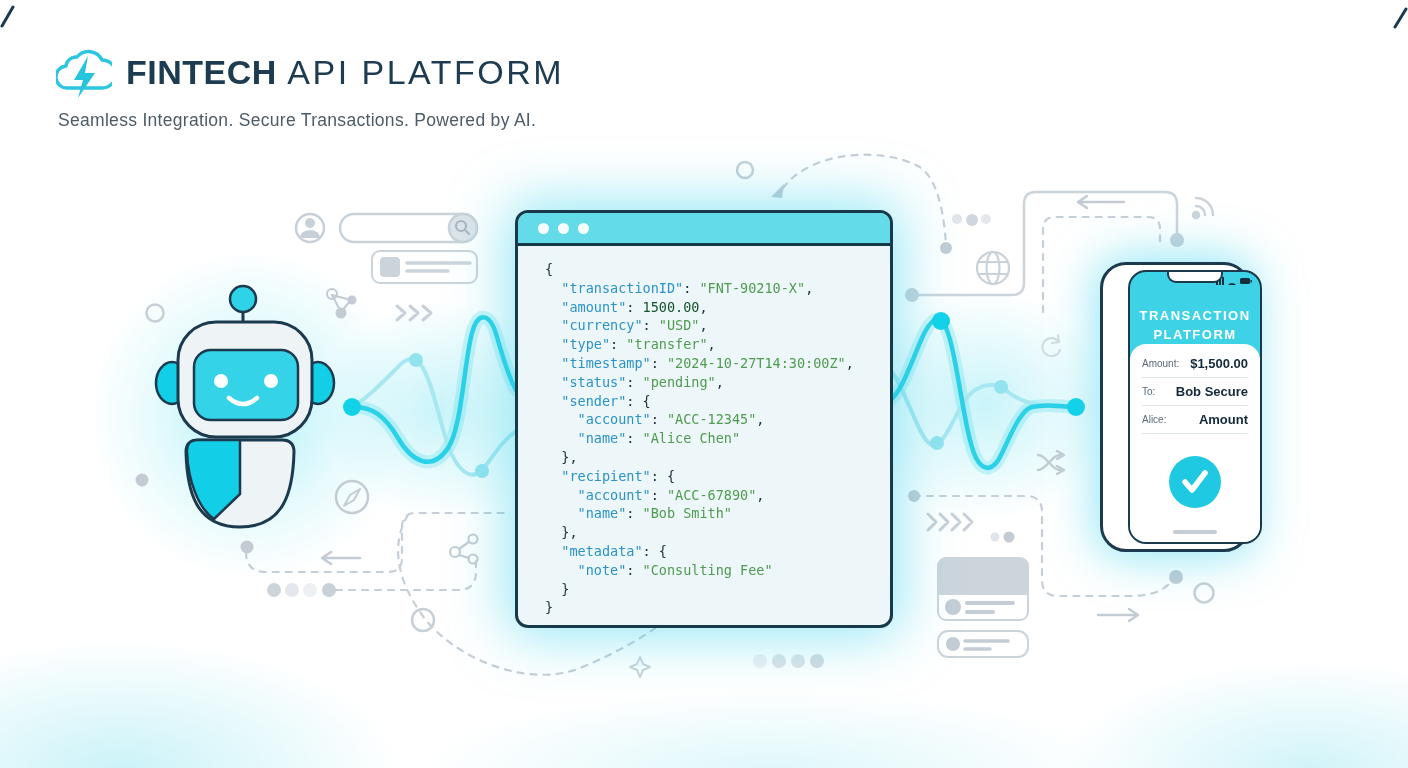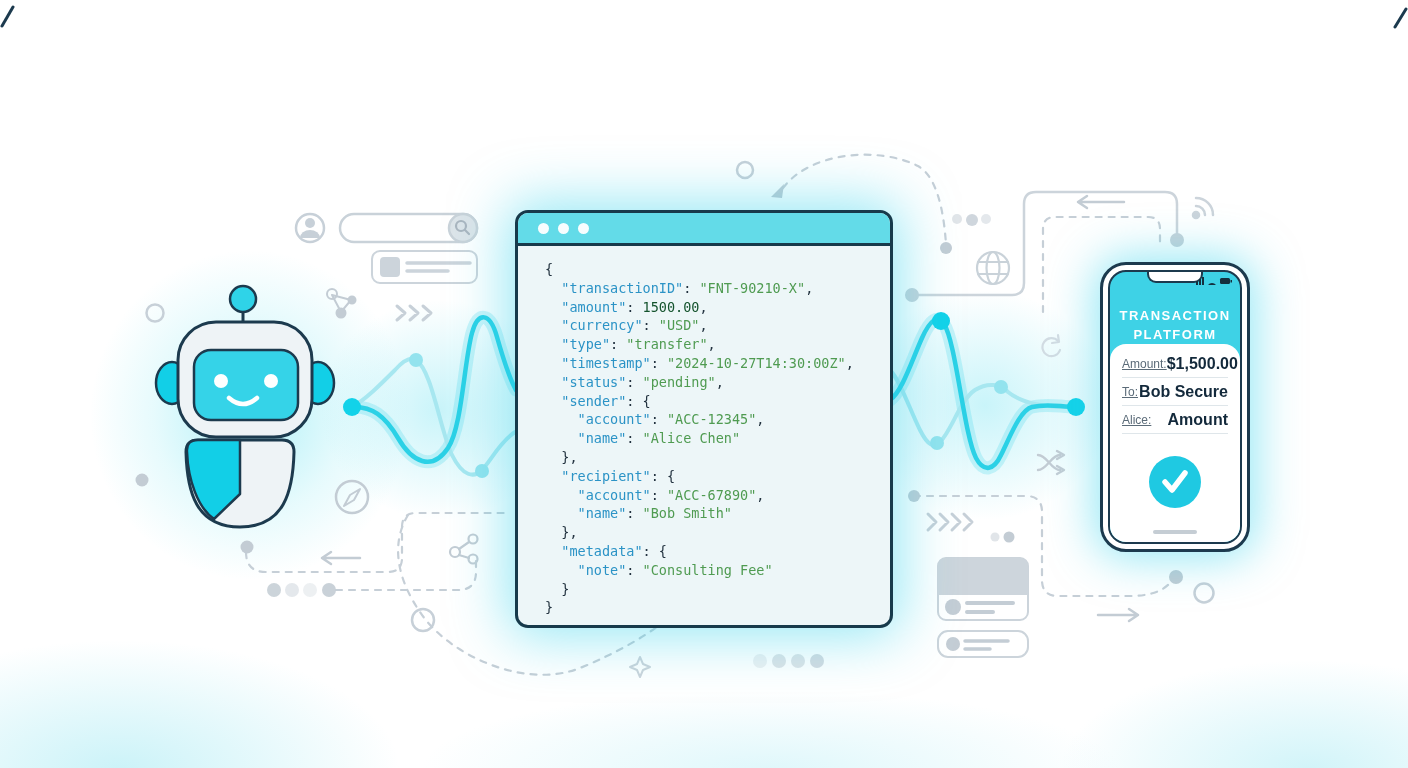--- a/index.html
+++ b/index.html
@@ -40,33 +40,33 @@
   pre.code{margin:0;padding:14px 0 0 27px;font-family:"DejaVu Sans Mono",monospace;
     font-size:13.5px;line-height:18.8px;color:#22323f;}
   .cl{white-space:pre;}
   .k{color:#2b93c6}.s{color:#4f9b51}.n{color:#14532d}.p{color:#22323f}
 
   
   .phone{position:absolute;left:1100px;top:262px;width:150px;height:290px;box-sizing:border-box;
     background:#ffffff;border:3px solid #1c3a4e;border-radius:26px;padding:5px;
     box-shadow:0 0 45px 6px rgba(45,210,235,.5);}
   .phone-screen{position:relative;width:100%;height:100%;box-sizing:border-box;
-    border:2.5px solid #1c3a4e;border-radius:18px;background:#3ed2e6;overflow:hidden;}
+    border:2.5px solid #1c3a4e;border-radius:18px;background:#3ed2e6;overflow:hidden;margin-left:20px;}
   .notch{position:absolute;left:50%;top:-2px;transform:translateX(-50%);width:56px;height:13px;
     background:#ffffff;border:2.5px solid #1c3a4e;border-top:none;
     border-radius:0 0 9px 9px;box-sizing:border-box;}
   .statusbar{position:absolute;right:8px;top:4px;}
   .phone-title{margin-top:34px;text-align:center;color:#ffffff;font-weight:800;
     font-size:13px;letter-spacing:1.5px;line-height:19px;}
   .phone-card{position:absolute;left:0;right:0;top:72px;bottom:0;background:#ffffff;
     border-radius:16px 16px 0 0;padding:6px 12px 0 12px;}
   .prow{display:flex;justify-content:space-between;align-items:center;height:27px;
     border-bottom:1.5px solid #dfe6ea;}
-  .plabel{font-size:12px;color:#5b6b78;text-decoration:underline;}
-  .pvalue{font-size:16px;font-weight:800;color:#13293b;}
+  .plabel{font-size:10px;color:#5b6b78;}
+  .pvalue{font-size:13px;font-weight:800;color:#13293b;}
   .check-wrap{display:flex;justify-content:center;margin-top:22px;}
   .check-circle{width:52px;height:52px;border-radius:50%;background:#1fc9e2;
     display:flex;align-items:center;justify-content:center;}
   .home-indicator{position:absolute;left:50%;bottom:8px;transform:translateX(-50%);
     width:44px;height:4px;border-radius:2px;background:#c5cdd4;}
 </style>
 </head>
 <body>
 
 <div id="stage">
@@ -245,20 +245,33 @@
         <rect x="194" y="350" width="104" height="70" rx="17" fill="#35d3e8" stroke-width="2.5"></rect>
         <circle cx="221" cy="381" r="7" fill="#ffffff" stroke="none"></circle>
         <circle cx="271" cy="381" r="7" fill="#ffffff" stroke="none"></circle>
         <path d="M229,398 Q243,410 257,398" stroke="#ffffff" stroke-width="4.5"></path>
         <path d="M186,452 Q186,440 198,440 L282,440 Q294,440 294,452 C293,492 284,527 240,527 C196,527 187,492 186,452 Z" fill="#eef3f6" stroke-width="3"></path>
         <path d="M198,440 L240,440 L240,494 L214,519 C198,508 188,480 187,452 Q186,440 198,440 Z" fill="#12cfe7" stroke-width="2.5"></path>
       </g>
     </g>
   </svg>
 
+  <div class="hdr">
+    <div class="hdr-row">
+      <svg width="56" height="60" viewBox="0 0 56 60">
+        <path d="M12,46 A11,11 0 0 1 10,24 A10,10 0 0 1 21,15 A15,15 0 0 1 46,18 A11,11 0 0 1 46,46 L12,46" fill="#ffffff" stroke="#2cc6e0" stroke-width="3.4" stroke-linejoin="round" stroke-linecap="round"></path>
+        <polygon points="32,14 18,38 27,38 22,56 39,31 29,31" fill="#27c4de"></polygon>
+      </svg>
+      <div class="brand">
+        <b>FINTECH</b>
+        <span class="lt">API PLATFORM</span>
+      </div>
+    </div>
+    <div class="tagline">Seamless Integration. Secure Transactions. Powered by AI.</div>
+  </div>
 
   <div class="code-window">
     <div class="titlebar">
       <span class="tdot"></span>
       <span class="tdot"></span>
       <span class="tdot"></span>
     </div>
     <pre class="code"><div class="cl"><span class="p">{</span></div><div class="cl"><span class="p">  </span><span class="k">"transactionID"</span><span class="p">: </span><span class="s">"FNT-90210-X"</span><span class="p">,</span></div><div class="cl"><span class="p">  </span><span class="k">"amount"</span><span class="p">: </span><span class="n">1500.00</span><span class="p">,</span></div><div class="cl"><span class="p">  </span><span class="k">"currency"</span><span class="p">: </span><span class="s">"USD"</span><span class="p">,</span></div><div class="cl"><span class="p">  </span><span class="k">"type"</span><span class="p">: </span><span class="s">"transfer"</span><span class="p">,</span></div><div class="cl"><span class="p">  </span><span class="k">"timestamp"</span><span class="p">: </span><span class="s">"2024-10-27T14:30:00Z"</span><span class="p">,</span></div><div class="cl"><span class="p">  </span><span class="k">"status"</span><span class="p">: </span><span class="s">"pending"</span><span class="p">,</span></div><div class="cl"><span class="p">  </span><span class="k">"sender"</span><span class="p">: {</span></div><div class="cl"><span class="p">    </span><span class="k">"account"</span><span class="p">: </span><span class="s">"ACC-12345"</span><span class="p">,</span></div><div class="cl"><span class="p">    </span><span class="k">"name"</span><span class="p">: </span><span class="s">"Alice Chen"</span></div><div class="cl"><span class="p">  },</span></div><div class="cl"><span class="p">  </span><span class="k">"recipient"</span><span class="p">: {</span></div><div class="cl"><span class="p">    </span><span class="k">"account"</span><span class="p">: </span><span class="s">"ACC-67890"</span><span class="p">,</span></div><div class="cl"><span class="p">    </span><span class="k">"name"</span><span class="p">: </span><span class="s">"Bob Smith"</span></div><div class="cl"><span class="p">  },</span></div><div class="cl"><span class="p">  </span><span class="k">"metadata"</span><span class="p">: {</span></div><div class="cl"><span class="p">    </span><span class="k">"note"</span><span class="p">: </span><span class="s">"Consulting Fee"</span></div><div class="cl"><span class="p">  }</span></div><div class="cl"><span class="p">}</span></div></pre>
   </div>
 

